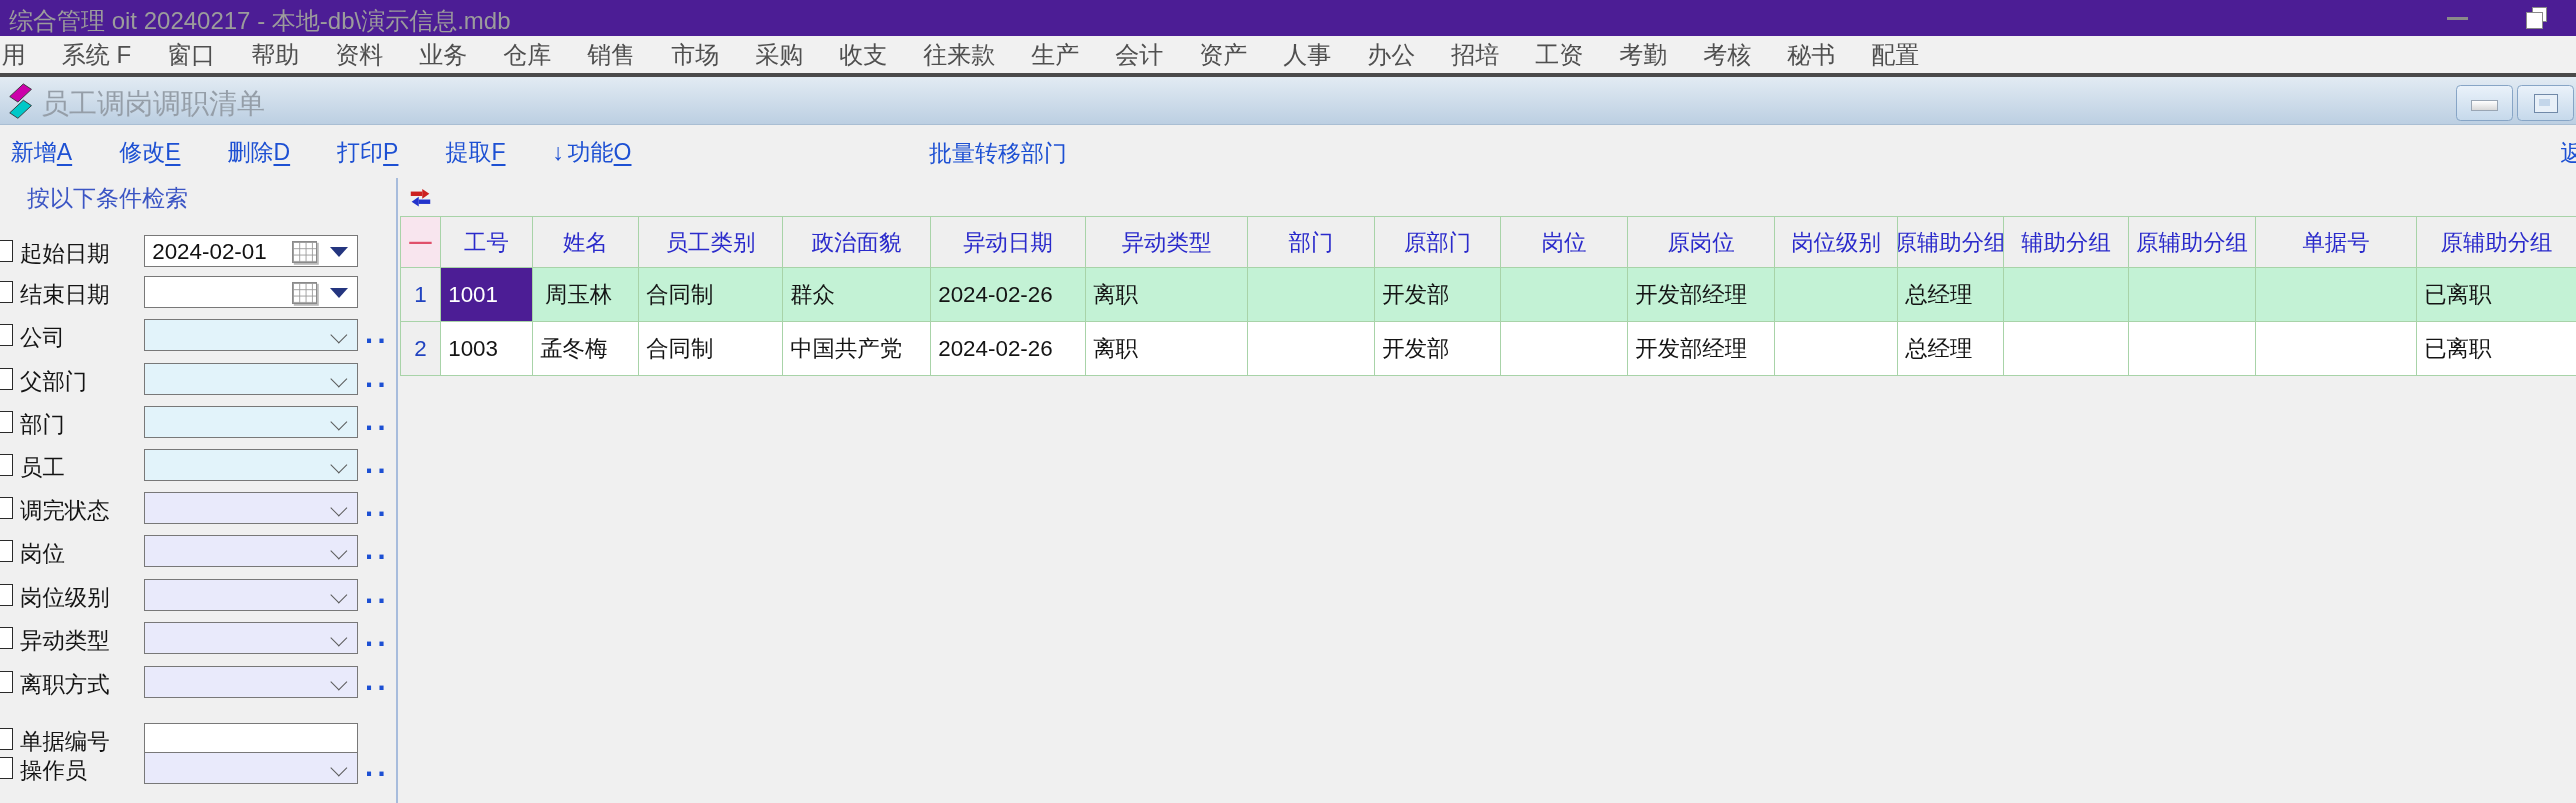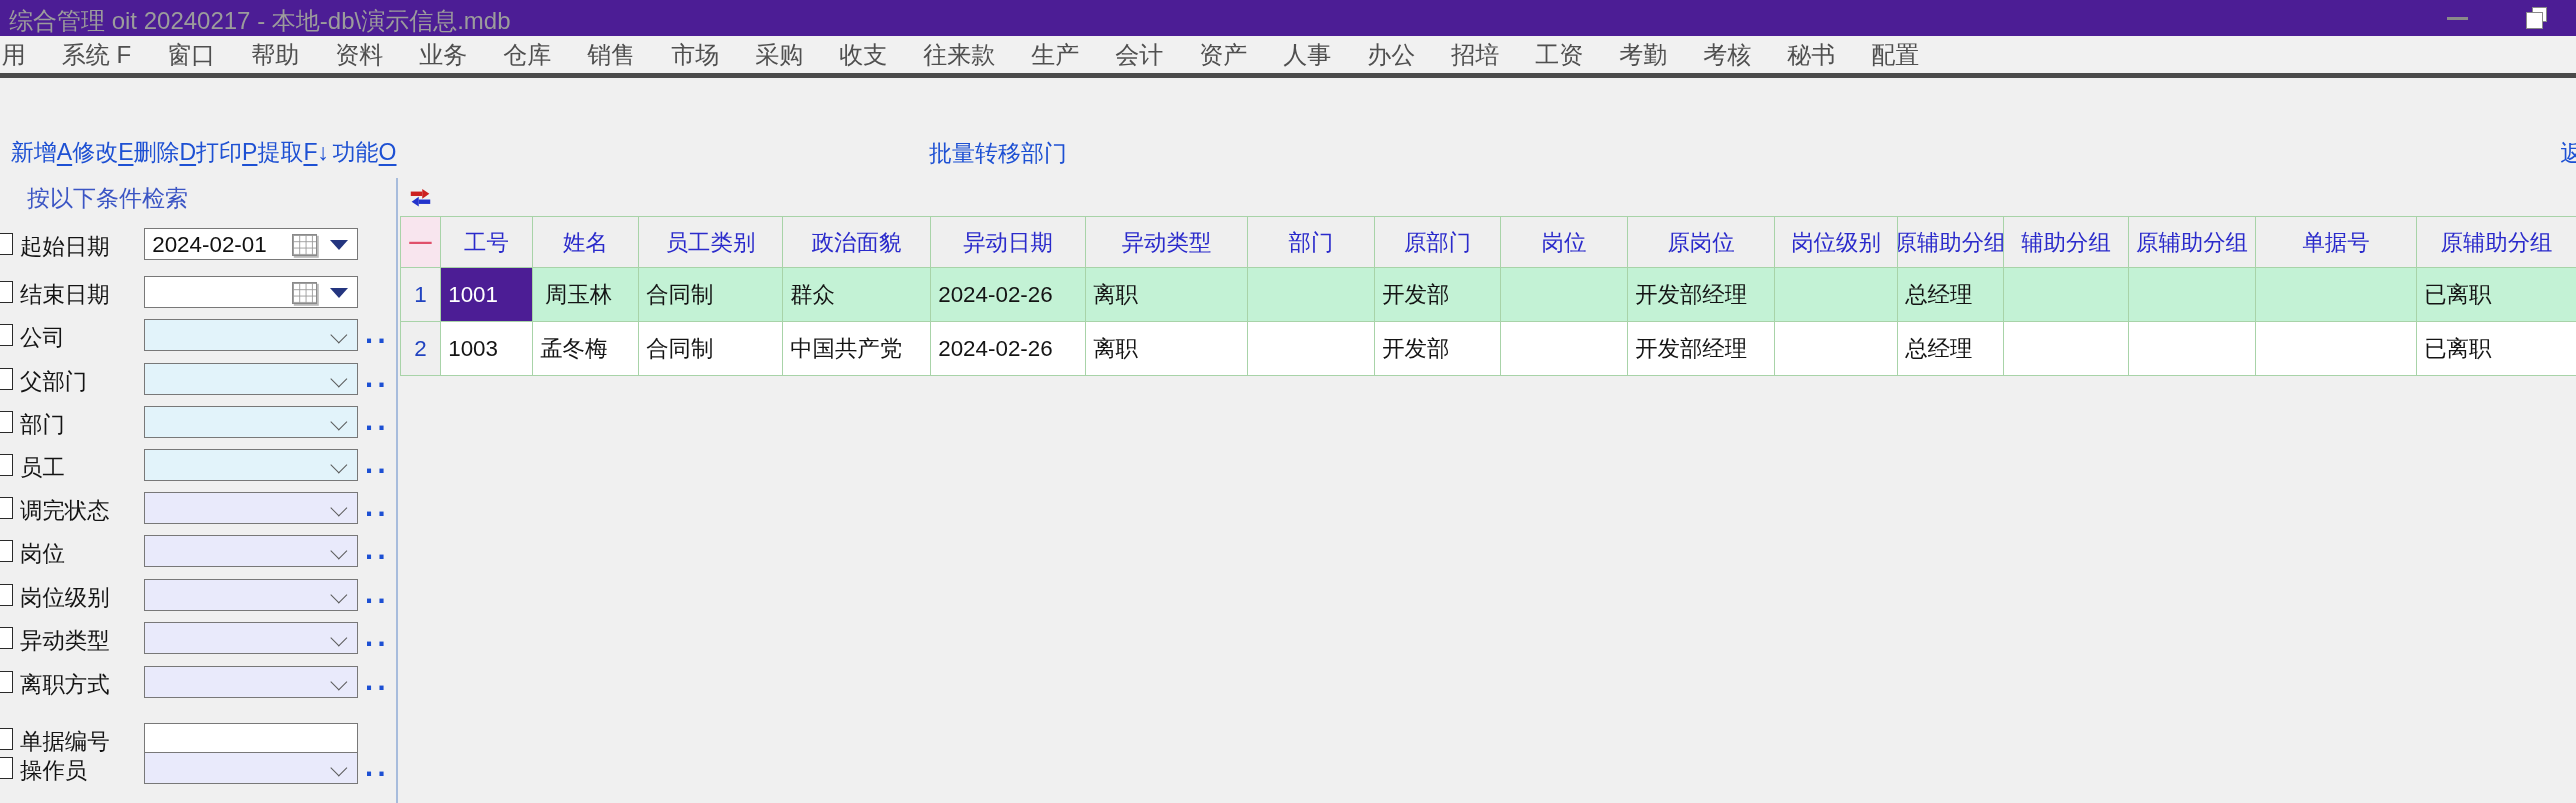--- a/index.html
+++ b/index.html
@@ -29,21 +29,21 @@
     background:linear-gradient(#eaf2fa,#c6d9eb); }
   .win-btn-min { right:63px; }
   .win-btn-max { right:1.8px; }
   .glyph-minbar { position:absolute; left:14.4px; top:14.4px; width:27px; height:10.8px; border:0.9px solid #9aa6b4;
     background:linear-gradient(#ffffff,#d9d9d9); }
   .glyph-maxbox { position:absolute; left:16px; top:8px; width:24px; height:19px; border:1.8px solid #7089a8; background:#e8f0f8; }
   .glyph-maxbox::before { content:""; position:absolute; left:3.6px; top:3.6px; width:11.7px; height:7.2px; background:#c3d6ea; }
 
   
   .toolbar { position:absolute; left:0; top:126px; width:100%; height:52px; background:#f0f0f0; }
-  .toolbar-inner { position:absolute; left:10.8px; top:0; height:52px; display:flex; align-items:center; }
+  .toolbar-inner { position:absolute; left:10.8px; top:0; height:52px; display:flex; align-items:center; gap:47px; }
   .tb-link { font-size:23px; color:#1d50d3; white-space:nowrap; cursor:pointer; }
   .tb-link u { text-underline-offset:3.6px; }
   .tb-arrow { color:#1d50d3; font-weight:bold; margin-right:3.6px; }
   .tb-batch { position:absolute; left:929px; top:11.7px; font-size:23px; color:#1d50d3; cursor:pointer; }
   .tb-return { position:absolute; right:-7.2px; top:11.7px; font-size:23px; color:#1d50d3; cursor:pointer; }
 
   
   .content { position:absolute; left:0; top:178px; width:100%; height:626px; background:#f0f0f0; }
   .vsep { position:absolute; left:396px; top:0; width:1.8px; height:626px; background:#a7bcdc; }
 
@@ -110,39 +110,54 @@
       <span class="menu-item">招培</span>
       <span class="menu-item">工资</span>
       <span class="menu-item">考勤</span>
       <span class="menu-item">考核</span>
       <span class="menu-item">秘书</span>
       <span class="menu-item">配置</span>
     </div>
 
   <div class="dark-divider"></div>
 
+  <div class="app-titlebar">
+    <span class="app-icon">
+      <svg width="29" height="38" viewBox="0 0 32 42">
+        <polygon points="3,15 18,1 27,7 12,21" fill="#cc00aa" stroke="#333" stroke-width="1"></polygon>
+        <polygon points="3,33 18,19 27,25 12,39" fill="#00c8c8" stroke="#333" stroke-width="1"></polygon>
+      </svg>
+    </span>
+    <span class="app-title">员工调岗调职清单</span>
+    <div class="win-btn win-btn-min">
+        <div class="glyph-minbar"></div>
+      </div>
+    <div class="win-btn win-btn-max">
+        <div class="glyph-maxbox"></div>
+      </div>
+  </div>
 
   <div class="toolbar">
     <div class="toolbar-inner">
         <span class="tb-link">新增<u>A</u></span>
         <span class="tb-link">修改<u>E</u></span>
         <span class="tb-link">删除<u>D</u></span>
         <span class="tb-link">打印<u>P</u></span>
         <span class="tb-link">提取<u>F</u></span>
         <span class="tb-link"><span class="tb-arrow">↓</span>功能<u>O</u></span>
       </div>
     <span class="tb-batch">批量转移部门</span>
     <span class="tb-return">返</span>
   </div>
 
   <div class="content">
     <div class="filter-panel">
       <div class="filter-header">按以下条件检索</div>
       <div id="filter-rows">
-          <div class="filter-row" style="top: 50px;">
+          <div class="filter-row" style="top: 57px;">
             <span class="f-check"></span>
             <span class="f-label">起始日期</span>
             <div class="f-control">
               <span class="f-value">2024-02-01</span>
               <span class="cal-icon"></span>
               <span class="tri-down"></span>
             </div>
           </div>
           <div class="filter-row" style="top: 98px;">
             <span class="f-check"></span>

